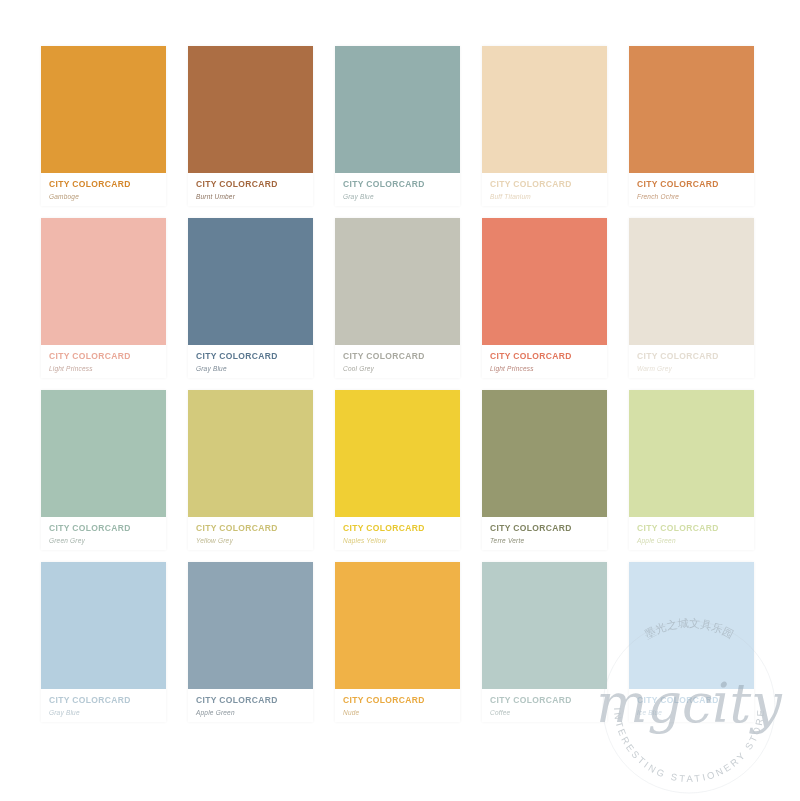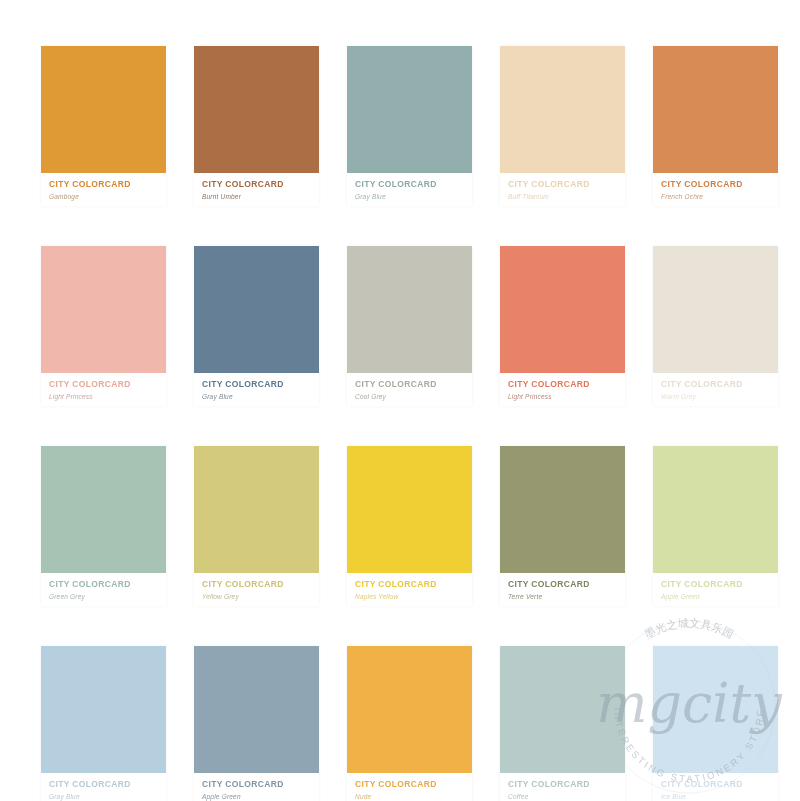--- a/index.html
+++ b/index.html
@@ -23,21 +23,20 @@
     height: 801px;
     display: grid;
     grid-template-columns: repeat(5, 125px);
     grid-template-rows: repeat(4, 172px);
     column-gap: 22px;
     row-gap: 0px;
     padding: 46px 42px 0 41px;
     box-sizing: border-box;
     align-content: start;
     justify-content: start;
-    gap: 28px;
   }
 
   .card {
     width: 125px;
     height: 160px;
     background: #ffffff;
     box-shadow: 0 0 3px rgba(0,0,0,0.06);
     display: flex;
     flex-direction: column;
     position: relative;

